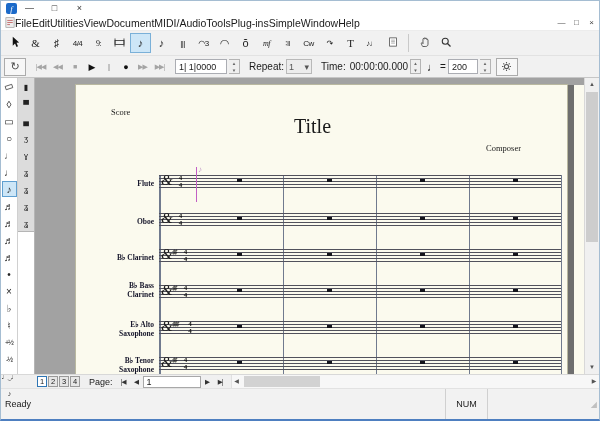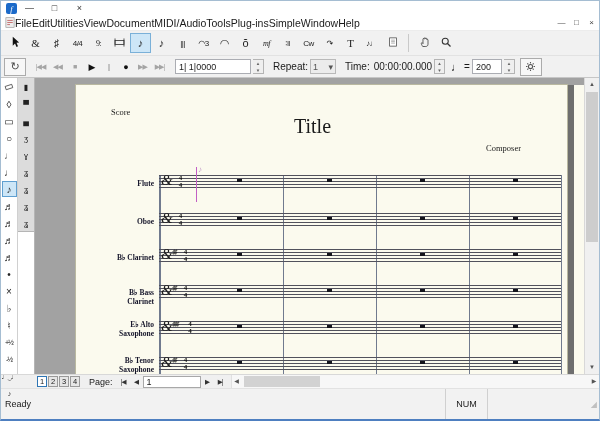--- a/index.html
+++ b/index.html
@@ -229,21 +229,21 @@
     <div class="transport" id="transport">
         <div class="trbtn">|◀◀</div>
         <div class="trbtn">◀◀</div>
         <div class="trbtn">■</div>
         <div class="trbtn on">▶</div>
         <div class="trbtn">||</div>
         <div class="trbtn on">●</div>
         <div class="trbtn">▶▶</div>
         <div class="trbtn">▶▶|</div>
       </div>
-    <div class="pfield" style="width:76px;margin-left:5px;">1| 1|0000</div>
+    <div class="pfield" style="width:52px;margin-left:5px;">1| 1|0000</div>
     <div class="spinner">
       <span>▲</span>
       <span>▼</span>
     </div>
     <span class="plabel">Repeat:</span>
     <div class="dropdown">
       <span>1</span>
       <span>▾</span>
     </div>
     <span class="plabel">Time:</span>
@@ -418,21 +418,21 @@
             <span class="keysig">♯♯</span>
             <div class="timesig" style="left: 22px;">
               <div>4</div>
               <div>4</div>
             </div>
             <div class="wrest" style="left: 78px;"></div>
             <div class="wrest" style="left: 168px;"></div>
             <div class="wrest" style="left: 261px;"></div>
             <div class="wrest" style="left: 354px;"></div>
           </div>
-          <div class="stave-label" style="top: 203px; font-family: Liberation Serif, serif;">
+          <div class="stave-label" style="top: 196px; font-family: Liberation Serif, serif;">
             <div>B♭ Bass</div>
             <div>Clarinet</div>
           </div>
           <div class="staff-row" style="top: 200px;">
             <span class="clef">&amp;</span>
             <span class="keysig">♯♯</span>
             <div class="timesig" style="left: 22px;">
               <div>4</div>
               <div>4</div>
             </div>

